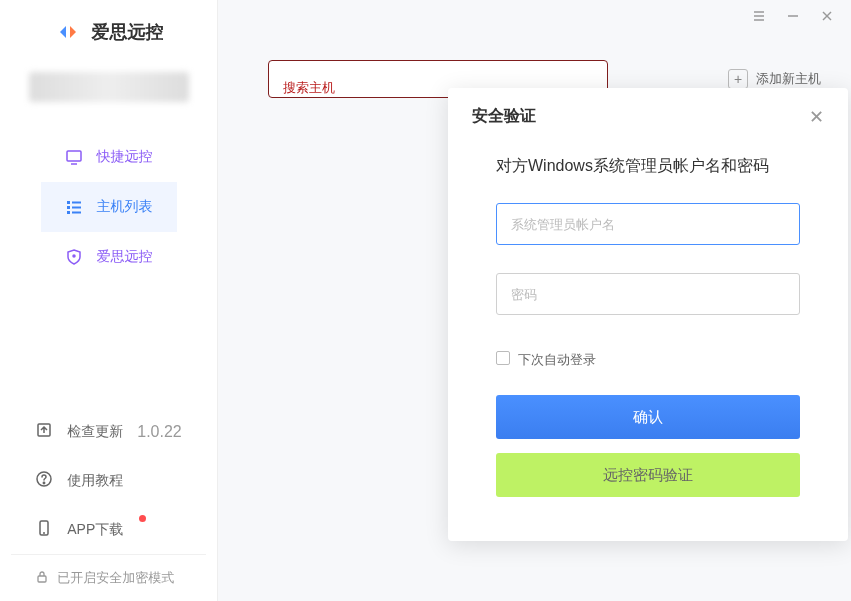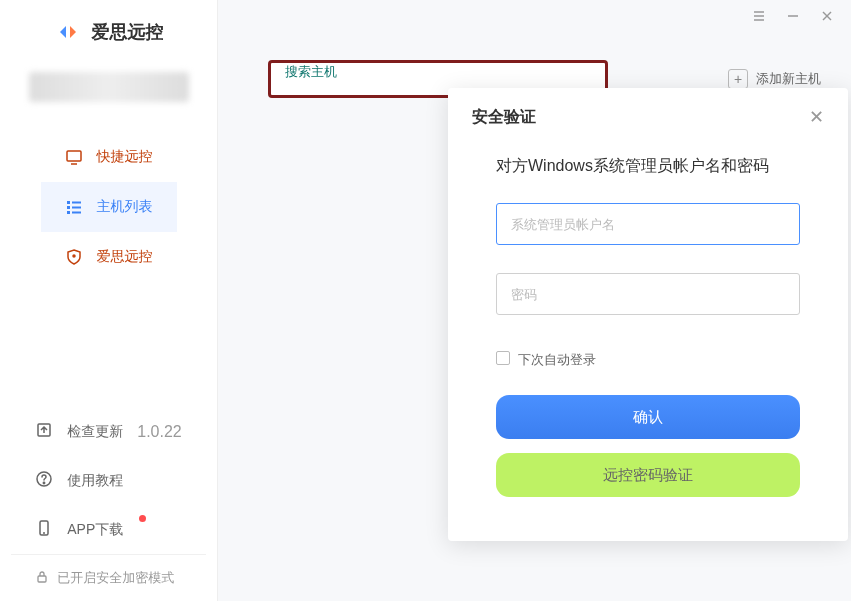--- a/index.html
+++ b/index.html
@@ -10,66 +10,66 @@
     
     .sidebar { width: 218px; height: 100%; background: #fff; border-right: 1px solid #eee; display: flex; flex-direction: column; align-items: center; }
     .logo-area { display: flex; align-items: center; padding: 18px 20px; gap: 10px; }
     .logo-icon { width: 28px; height: 28px; display: flex; align-items: center; justify-content: center; }
     .logo-text { font-size: 18px; font-weight: 600; color: #333; }
     
     .user-area { padding: 8px 20px 20px; display: flex; align-items: center; gap: 10px; }
     .avatar-blur { width: 160px; height: 30px; background: linear-gradient(90deg, #ddd 0%, #eee 50%, #ddd 100%); filter: blur(3px); border-radius: 4px; }
     
     .nav { margin-top: 10px; }
-    .nav-item { display: flex; align-items: center; gap: 14px; padding: 16px 24px; color: #c2410c; cursor: pointer; font-size: 14px; }
+    .nav-item { display: flex; align-items: center; gap: 14px; padding: 16px 24px; color: #8b5cf6; cursor: pointer; font-size: 14px; }
     .nav-item.active { background: #f0f5ff; color: #3b82f6; }
     .nav-item .nav-icon { width: 18px; height: 18px; display: flex; align-items: center; justify-content: center; color: inherit; }
     
     .sidebar-bottom { margin-top: auto; }
     .util-item { display: flex; align-items: center; gap: 14px; padding: 14px 24px; color: #666; cursor: pointer; font-size: 14px; position: relative; }
     .util-item .version { margin-left: auto; color: #999; font-size: 16px; }
     .red-dot { position: absolute; width: 7px; height: 7px; background: #ff4d4f; border-radius: 50%; top: 10px; left: 128px; }
     
     .secure-mode { padding: 14px 24px; color: #999; font-size: 13px; display: flex; align-items: center; gap: 8px; border-top: 1px solid #f0f0f0; }
     
     
     .main { flex: 1; background: #f7f8fa; position: relative; }
     .titlebar { position: absolute; top: 8px; right: 16px; display: flex; gap: 18px; align-items: center; }
     .titlebar-btn { width: 16px; height: 16px; display: flex; align-items: center; justify-content: center; color: #999; cursor: pointer; }
     
     .toolbar { padding: 60px 30px 0 50px; display: flex; gap: 20px; align-items: center; }
-    .search-box { width: 340px; height: 38px; border: 3px solid #7f1d1d; border-radius: 4px; background: #fff; padding: 0 14px; color: #0f766e; font-size: 13px; display: flex; align-items: flex-start; }
+    .search-box { width: 340px; height: 38px; border: 1px solid #7f1d1d; border-radius: 4px; background: #fff; padding: 0 14px; color: #b91c1c; font-size: 13px; display: flex; align-items: flex-end; }
     .add-host { margin-left: auto; display: flex; align-items: center; gap: 8px; color: #666; font-size: 13px; cursor: pointer; }
     .plus-box { width: 20px; height: 20px; border: 1px solid #bbb; border-radius: 3px; display: flex; align-items: center; justify-content: center; color: #888; font-size: 14px; }
     
     
     .action-grid { position: absolute; top: 200px; right: 20px; display: grid; grid-template-columns: repeat(3, 66px); gap: 20px 8px; }
     .action-item { display: flex; flex-direction: column; align-items: center; gap: 8px; cursor: pointer; }
     .action-icon { width: 32px; height: 32px; border-radius: 6px; display: flex; align-items: center; justify-content: center; color: #fff; }
     .action-label { font-size: 12px; color: #666; white-space: nowrap; }
     .ai-1 { background: #1fc7a6; }
     .ai-2 { background: #4a90ff; }
     .ai-3 { background: #4a90ff; }
     .ai-4 { background: #5aa9ff; }
     .ai-5 { background: #1fc7a6; }
     .ai-6 { background: #4a90ff; }
     
     
     .modal { position: absolute; left: 230px; top: 88px; width: 400px; background: #fff; border-radius: 4px; box-shadow: 0 4px 24px rgba(0,0,0,0.12); z-index: 10; padding-bottom: 30px; }
-    .modal-header { display: flex; justify-content: space-between; align-items: center; padding: 18px 24px 8px; }
+    .modal-header { display: flex; justify-content: space-between; padding: 18px 24px 8px; }
     .modal-title { font-size: 16px; font-weight: 600; color: #333; }
     .modal-close { font-size: 18px; color: #999; cursor: pointer; }
     .modal-body { padding: 20px 48px 0; }
     .modal-subtitle { font-size: 16px; color: #333; margin-bottom: 26px; }
     .modal-input { width: 100%; height: 42px; border: 1px solid #d0d0d0; border-radius: 3px; padding: 0 14px; font-size: 13px; margin-bottom: 28px; outline: none; }
     .modal-input:focus, .modal-input.focused { border: 1.5px solid #4a90ff; }
     .modal-input::placeholder { color: #bbb; }
     .checkbox-row { display: flex; align-items: flex-start; gap: 8px; font-size: 13px; color: #666; margin: 8px 0 26px; }
     .checkbox { width: 14px; height: 14px; border: 1px solid #bbb; border-radius: 2px; cursor: pointer; }
-    .btn { width: 100%; height: 44px; border: none; border-radius: 13px; font-size: 15px; cursor: pointer; margin-bottom: 14px; }
+    .btn { width: 100%; height: 44px; border: none; border-radius: 3px; font-size: 15px; cursor: pointer; margin-bottom: 14px; }
     .btn-primary { background: linear-gradient(180deg, #4a90ff 0%, #3b7ef0 100%); color: #fff; }
     .btn-secondary { background: #bef264; color: #666; }
   </style>
 </head>
 <body>
 
 <div class="app">
 
   <aside class="sidebar">
     <div class="logo-area">

